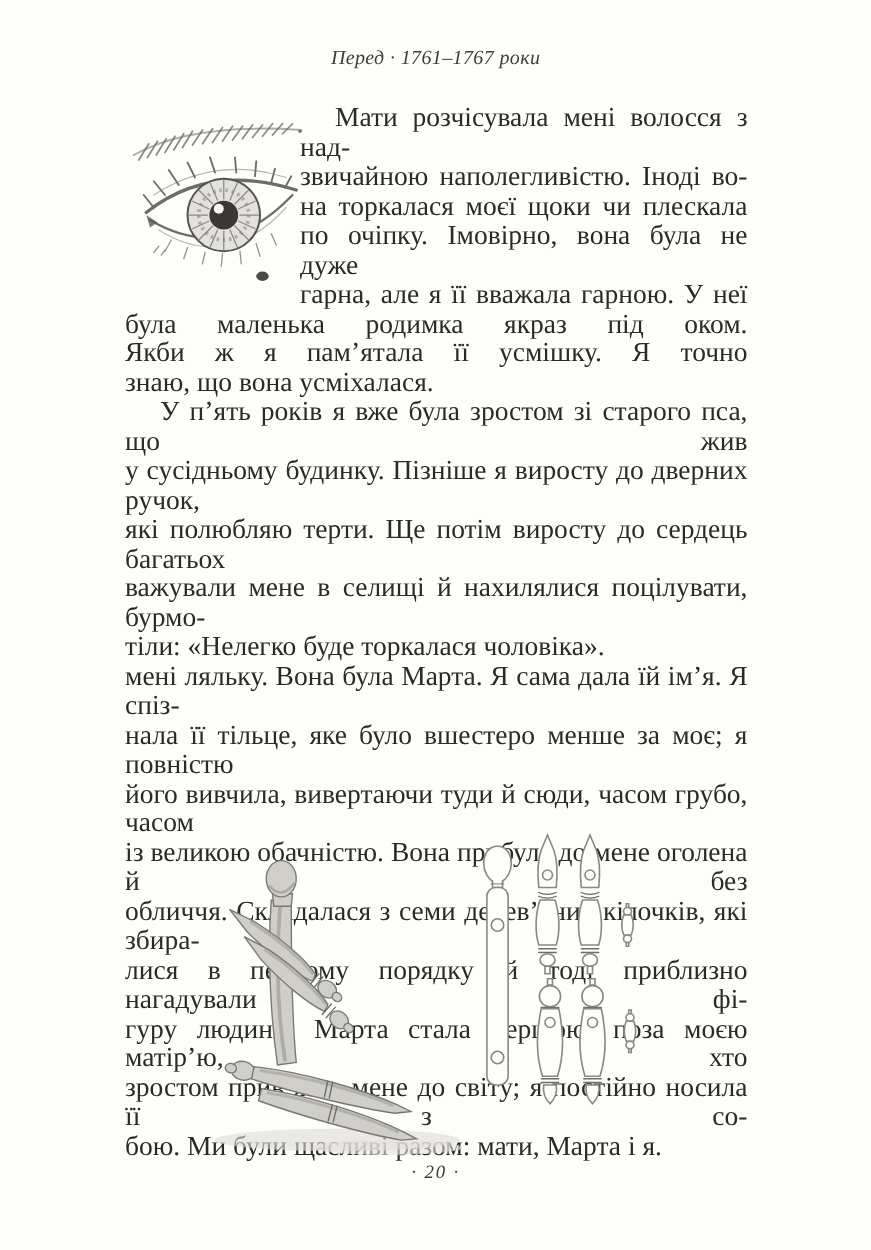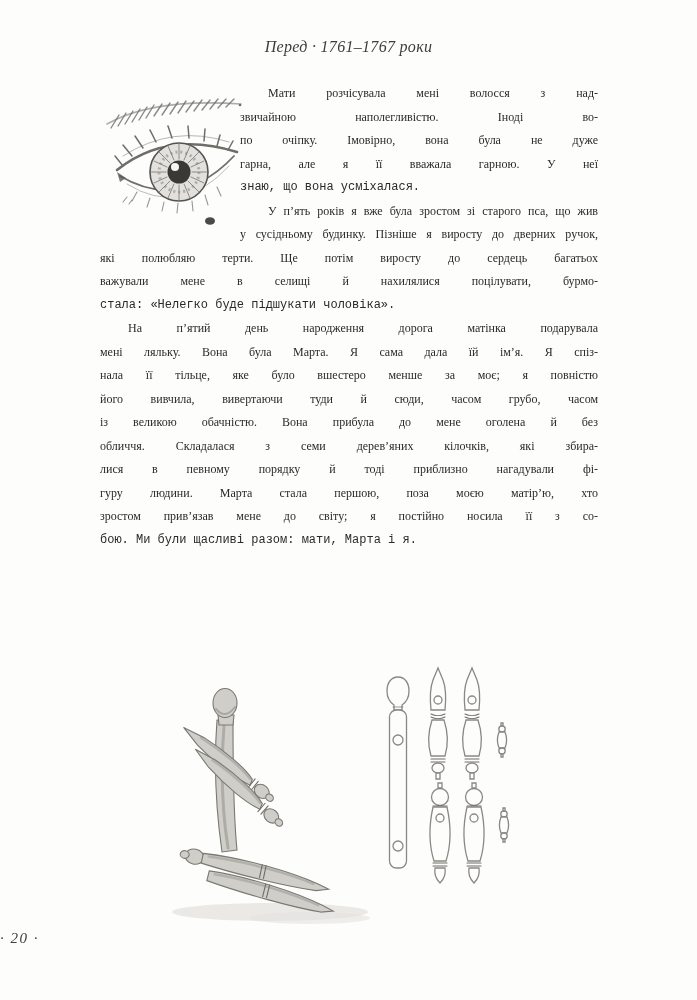--- a/index.html
+++ b/index.html
@@ -12,37 +12,37 @@
   .page { position:relative; width:697px; height:1000px; overflow:hidden; }
 
   .running-head {
     position:absolute; top:38px; left:0; right:0;
     text-align:center; font-style:italic;
     font-size:16px; color:#3d3d3b; letter-spacing:.3px;
   }
 
   .text-block {
     position:absolute; top:82px; left:100px; width:498px;
-    font-size:12px; line-height:23.5px;
+    font-size:22px; line-height:23.5px;
   }
   .ln { text-align:justify; text-align-last:justify; white-space:normal; }
   .ln.ind { text-indent:28px; }
-  .ln.end { text-align-last:left;font-family:Liberation Mono, monospace; }
+  .ln.end { text-align-last:left; }
 
   .eye-figure {
     float:left; width:140px; height:158px;
   }
   .eye-figure svg { width:152px; height:152px; margin-left:-7px; margin-top:2px; overflow:visible; }
 
   .figure-bottom { position:absolute; left:150px; top:660px; width:420px; height:278px; }
   .figure-bottom svg { width:420px; height:278px; }
 
   .page-number {
     position:absolute; top:930px; left:0; right:0;
-    text-align:left; font-size:15px; color:#3d3d3b; letter-spacing:1.5px;
+    text-align:center; font-size:15px; color:#3d3d3b; letter-spacing:1.5px;
     font-style:italic;
   }
 
   .pencil { stroke:#6f6d68; fill:none; stroke-linecap:round; }
   .shade  { fill:#cfcec9; stroke:#7a7873; stroke-width:1.1; }
   .outline{ fill:#fdfdfb; stroke:#8a8883; stroke-width:1.3; }
 </style>
 </head>
 <body>
 
@@ -130,31 +130,33 @@
           <path d="M124,103 L128,112"></path>
         </g>
 
         <path class="pencil" d="M30,118 L34,113 M36,120 L39,116" stroke-width="1.1" opacity=".7"></path>
         <ellipse cx="117" cy="137" rx="5" ry="3.8" fill="#4c4a46"></ellipse>
       </svg>
     </div>
 
     <div class="ln ind">Мати розчісувала мені волосся з над-</div>
     <div class="ln">звичайною наполегливістю. Іноді во-</div>
+    <div class="ln">на торкалася моєї щоки чи плескала</div>
     <div class="ln">по очіпку. Імовірно, вона була не дуже</div>
     <div class="ln">гарна, але я її вважала гарною. У неї</div>
+    <div class="ln">була маленька родимка якраз під оком.</div>
+    <div class="ln">Якби ж я пам’ятала її усмішку. Я точно</div>
     <div class="ln end">знаю, що вона усміхалася.</div>
 
     <div class="ln ind">У п’ять років я вже була зростом зі старого пса, що жив</div>
     <div class="ln">у сусідньому будинку. Пізніше я виросту до дверних ручок,</div>
     <div class="ln">які полюбляю терти. Ще потім виросту до сердець багатьох</div>
     <div class="ln">важували мене в селищі й нахилялися поцілувати, бурмо-</div>
-    <div class="ln end">стала: «Нелегко буде підшукати чоловіка».</div>
-
-    <div class="ln ind">На п’ятий день народження дорога матінка подарувала</div>
+    <div class="ln end">тіли: «Нелегко буде торкалася чоловіка».</div>
+
     <div class="ln">мені ляльку. Вона була Марта. Я сама дала їй ім’я. Я спіз-</div>
     <div class="ln">нала її тільце, яке було вшестеро менше за моє; я повністю</div>
     <div class="ln">його вивчила, вивертаючи туди й сюди, часом грубо, часом</div>
     <div class="ln">із великою обачністю. Вона прибула до мене оголена й без</div>
     <div class="ln">обличчя. Складалася з семи дерев’яних кілочків, які збира-</div>
     <div class="ln">лися в певному порядку й тоді приблизно нагадували фі-</div>
     <div class="ln">гуру людини. Марта стала першою, поза моєю матір’ю, хто</div>
     <div class="ln">зростом прив’язав мене до світу; я постійно носила її з со-</div>
     <div class="ln end">бою. Ми були щасливі разом: мати, Марта і я.</div>
   </div>

